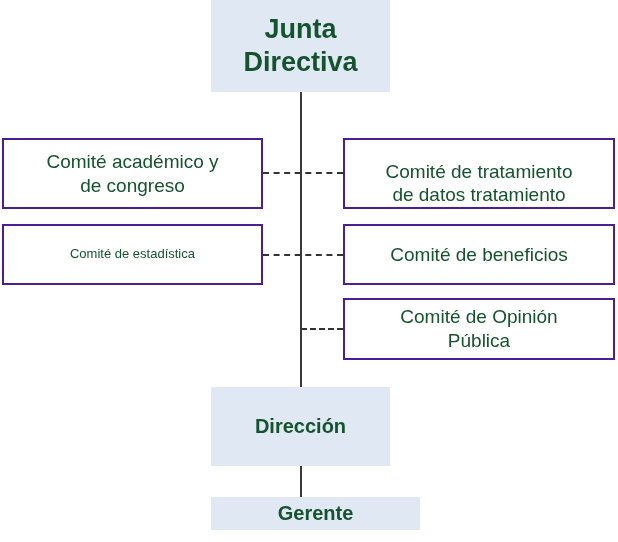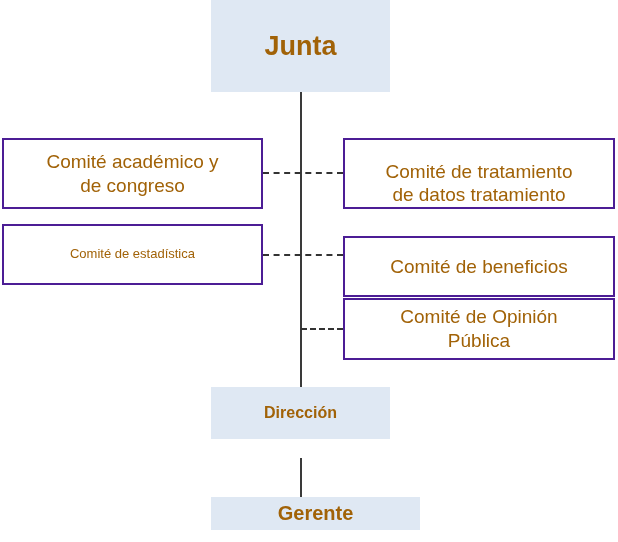--- a/index.html
+++ b/index.html
@@ -19,21 +19,21 @@
   }
 
   
   .node {
     position: absolute;
     box-sizing: border-box;
     display: flex;
     align-items: center;
     justify-content: center;
     text-align: center;
-    color: #a16207;
+    color: #14532d;
   }
 
   .node-filled {
     background: #dfe8f3;
     font-weight: bold;
     line-height: 1.22;
   }
 
   .node-outline {
     background: #ffffff;
@@ -41,43 +41,43 @@
     font-weight: normal;
     line-height: 1.25;
   }
 
   
   #node-junta-directiva {
     left: 211px; top: 0px; width: 179px; height: 92px;
     font-size: 27px;
   }
   #node-direccion-ejecutiva {
-    left: 211px; top: 387px; width: 179px; height: 52px;
-    font-size: 16px;
+    left: 211px; top: 387px; width: 179px; height: 79px;
+    font-size: 20px;
   }
   #node-gerente {
     left: 211px; top: 497px; width: 209px; height: 33px;
     font-size: 20px;
   }
 
   #node-comite-academico {
     left: 2px; top: 138px; width: 261px; height: 71px;
     font-size: 19px;
   }
   #node-comite-estadistica {
     left: 2px; top: 224px; width: 261px; height: 61px;
     font-size: 13px;
   }
   #node-comite-datos {
     left: 343px; top: 138px; width: 272px; height: 71px;
     font-size: 19px;
     align-items: flex-end;
   }
   #node-comite-beneficios {
-    left: 343px; top: 236px; width: 272px; height: 61px;
+    left: 343px; top: 224px; width: 272px; height: 61px;
     font-size: 19px;
   }
   #node-comite-opinion {
     left: 343px; top: 298px; width: 272px; height: 62px;
     font-size: 19px;
   }
 
   
   .connector-vertical {
     position: absolute;
@@ -121,20 +121,21 @@
 
   <div class="connector-dashed" id="connector-academico-datos"></div>
 
   <div class="connector-dashed" id="connector-estadistica-beneficios"></div>
 
   <div class="connector-dashed" id="connector-opinion"></div>
 
   <div class="node node-filled" id="node-junta-directiva">
     <div>
       <span class="node-line">Junta</span>
+      <span class="node-line">Directiva</span>
     </div>
   </div>
 
   <div class="node node-outline" id="node-comite-academico">
     <div>
       <span class="node-line">Comité académico y</span>
       <span class="node-line">de congreso</span>
     </div>
   </div>
 

